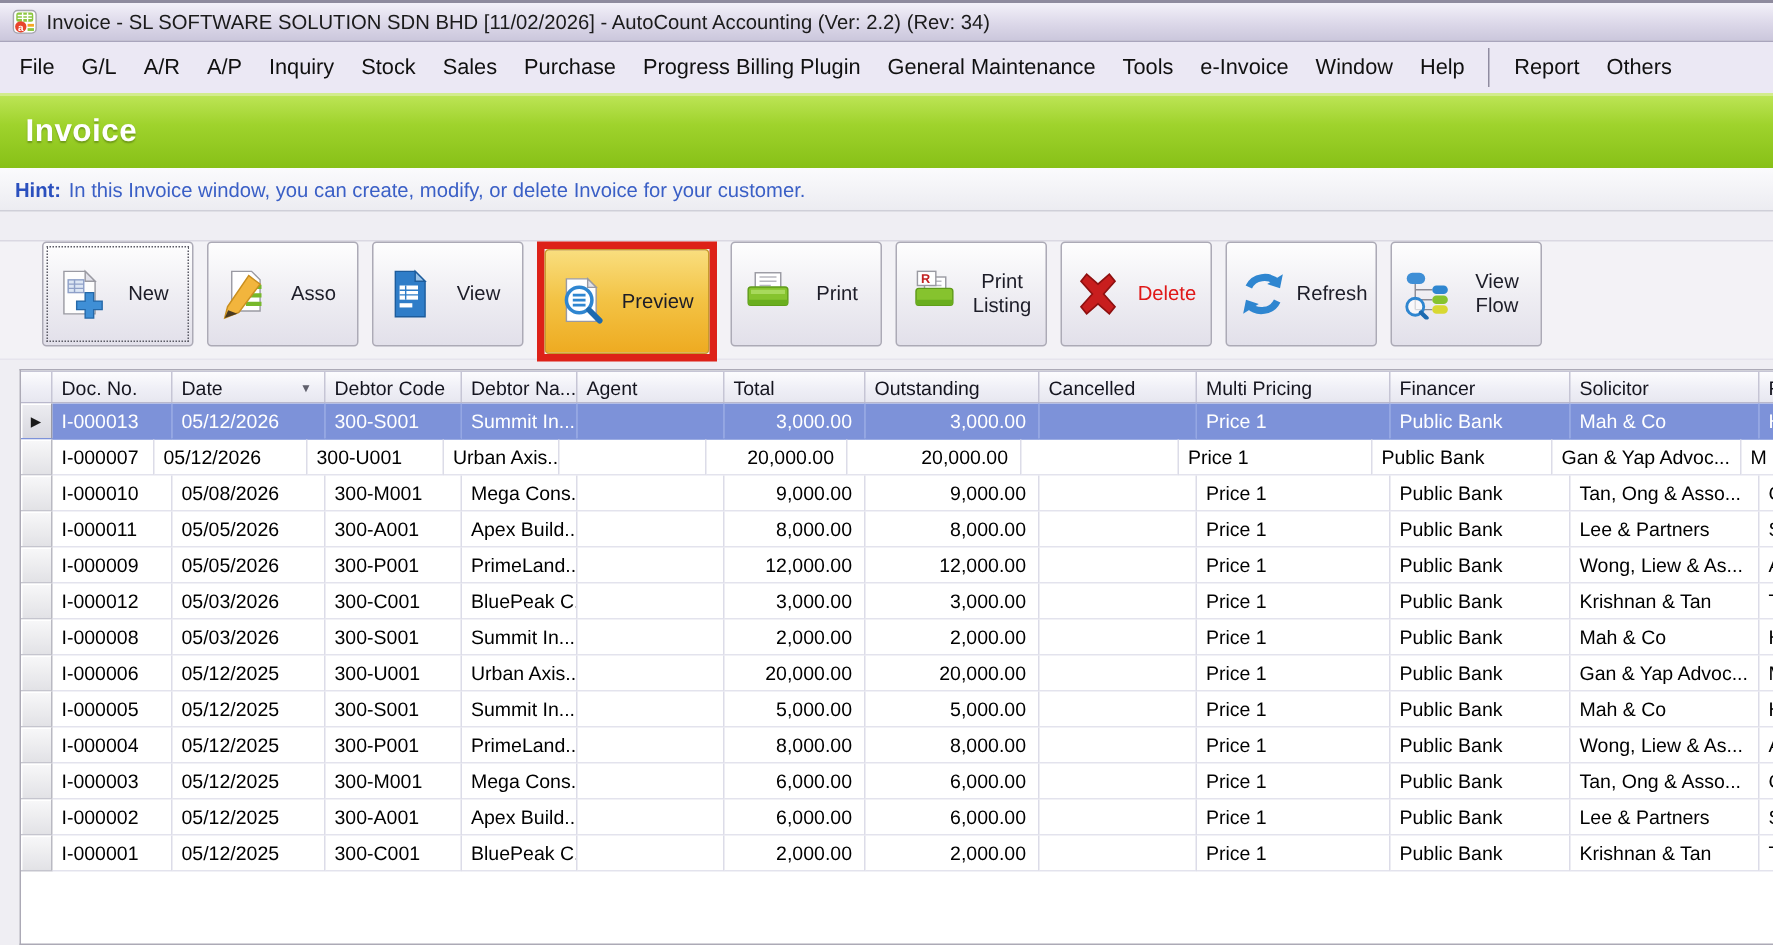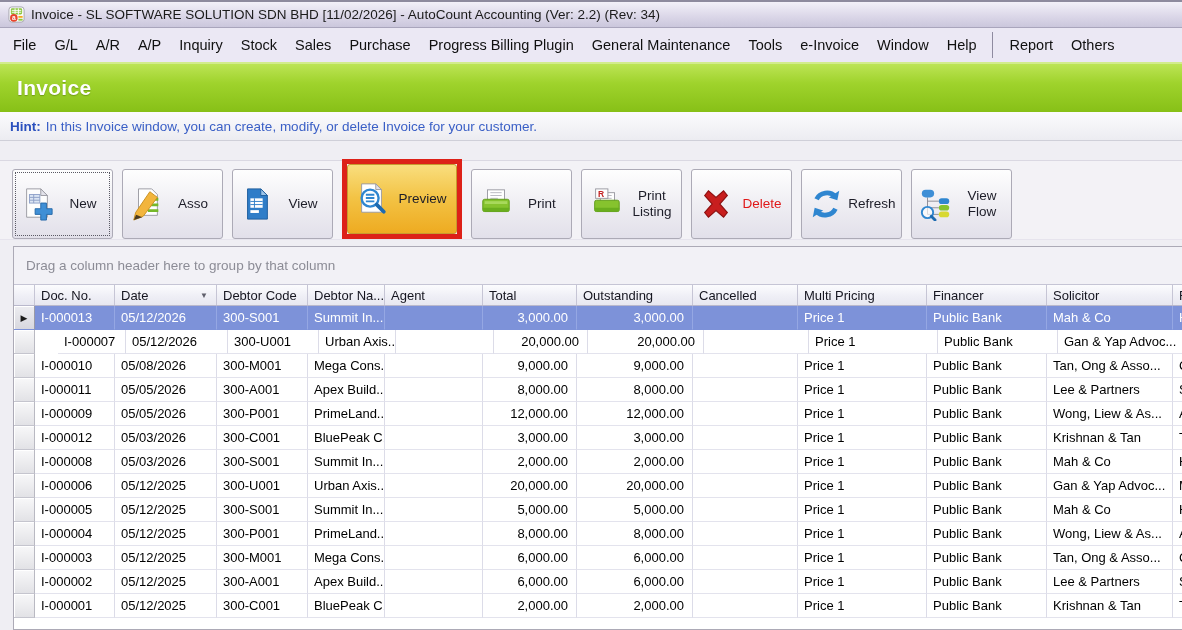--- a/index.html
+++ b/index.html
@@ -28,21 +28,21 @@
 
   
   .hint-bar { position:absolute; top:112px; left:0; width:1182px; height:29px;
     background:linear-gradient(#FBFBFD,#ECECF1); border-bottom:1px solid #CFCFD8;
     display:flex; align-items:center; padding:0 10px; gap:5px; font-size:13.5px; color:#3A5FC6; }
   .hint-label { font-weight:bold; color:#2B50BE; }
 
   
   .toolbar { position:absolute; top:160px; left:0; width:1182px; height:80px;
     background:#F3F2F6; border-top:1px solid #DAD8E2; border-bottom:1px solid #E6E4ED;
-    display:flex; align-items:flex-end; padding-left:12px; }
+    display:flex; align-items:flex-start; padding-left:28px; }
   .tb-btn { width:101px; height:70px; margin-right:9px; flex:0 0 auto;
     border:1px solid #ACAAB6; border-radius:3px;
     background:linear-gradient(#FEFEFE,#EFEEF3 50%,#E2E0EA);
     display:flex; align-items:center; padding:0 4px 0 7px; gap:4px;
     font-family:"Liberation Sans",sans-serif; font-size:13.5px; color:#1D1D28; cursor:default; }
   .tb-btn .tb-ico { width:34px; height:34px; flex:0 0 auto; }
   .tb-btn .lbl { flex:1; text-align:center; white-space:pre-line; line-height:1.15; }
   .tb-btn.focused { outline:1px dotted #5A5A64; outline-offset:-4px; }
   .tb-btn.danger .lbl { color:#E01818; }
   .preview-wrap { border:5px solid #DD2118; margin-right:9px; flex:0 0 auto; }
@@ -207,23 +207,20 @@
           <rect x="21" y="26" width="11" height="6" rx="3" fill="#D8D832"></rect>
           <circle cx="9" cy="27" r="6" fill="rgba(255,255,255,.65)" stroke="#2F86D0" stroke-width="2"></circle>
           <path d="M13 31l4 4" stroke="#1D6AB0" stroke-width="3" stroke-linecap="round"></path>
         </svg></span>
       <span class="lbl">View
 Flow</span>
     </button>
   </div>
 
 <div class="grid-panel">
-  <div class="group-strip">
-    <span>Drag a column header here to group by that column</span>
-  </div>
   <div class="hdr-row">
       <div class="hdr-cell" style="width: 21px;"></div>
       <div class="hdr-cell" style="width: 80px;">
         <span class="hdr-lbl">Doc. No.</span>
       </div>
       <div class="hdr-cell" style="width: 102px;">
         <span class="hdr-lbl">Date</span>
         <span class="sort-arrow">▼</span>
       </div>
       <div class="hdr-cell" style="width: 91px;">
@@ -268,21 +265,21 @@
         <div class="cell num" style="width: 94px;">3,000.00</div>
         <div class="cell num" style="width: 116px;">3,000.00</div>
         <div class="cell" style="width: 105px;"></div>
         <div class="cell" style="width: 129px;">Price 1</div>
         <div class="cell" style="width: 120px;">Public Bank</div>
         <div class="cell" style="width: 126px;">Mah &amp; Co</div>
         <div class="cell" style="width: 30px;">H</div>
       </div>
       <div class="row">
         <div class="cell ind-cell" style="width: 21px;"></div>
-        <div class="cell" style="width: 68px; margin-left: 23px;">I-000007</div>
+        <div class="cell" style="width: 68px;">I-000007</div>
         <div class="cell" style="width: 102px;">05/12/2026</div>
         <div class="cell" style="width: 91px;">300-U001</div>
         <div class="cell" style="width: 77px;">Urban Axis...</div>
         <div class="cell" style="width: 98px;"></div>
         <div class="cell num" style="width: 94px;">20,000.00</div>
         <div class="cell num" style="width: 116px;">20,000.00</div>
         <div class="cell" style="width: 105px;"></div>
         <div class="cell" style="width: 129px;">Price 1</div>
         <div class="cell" style="width: 120px;">Public Bank</div>
         <div class="cell" style="width: 126px;">Gan &amp; Yap Advoc...</div>

